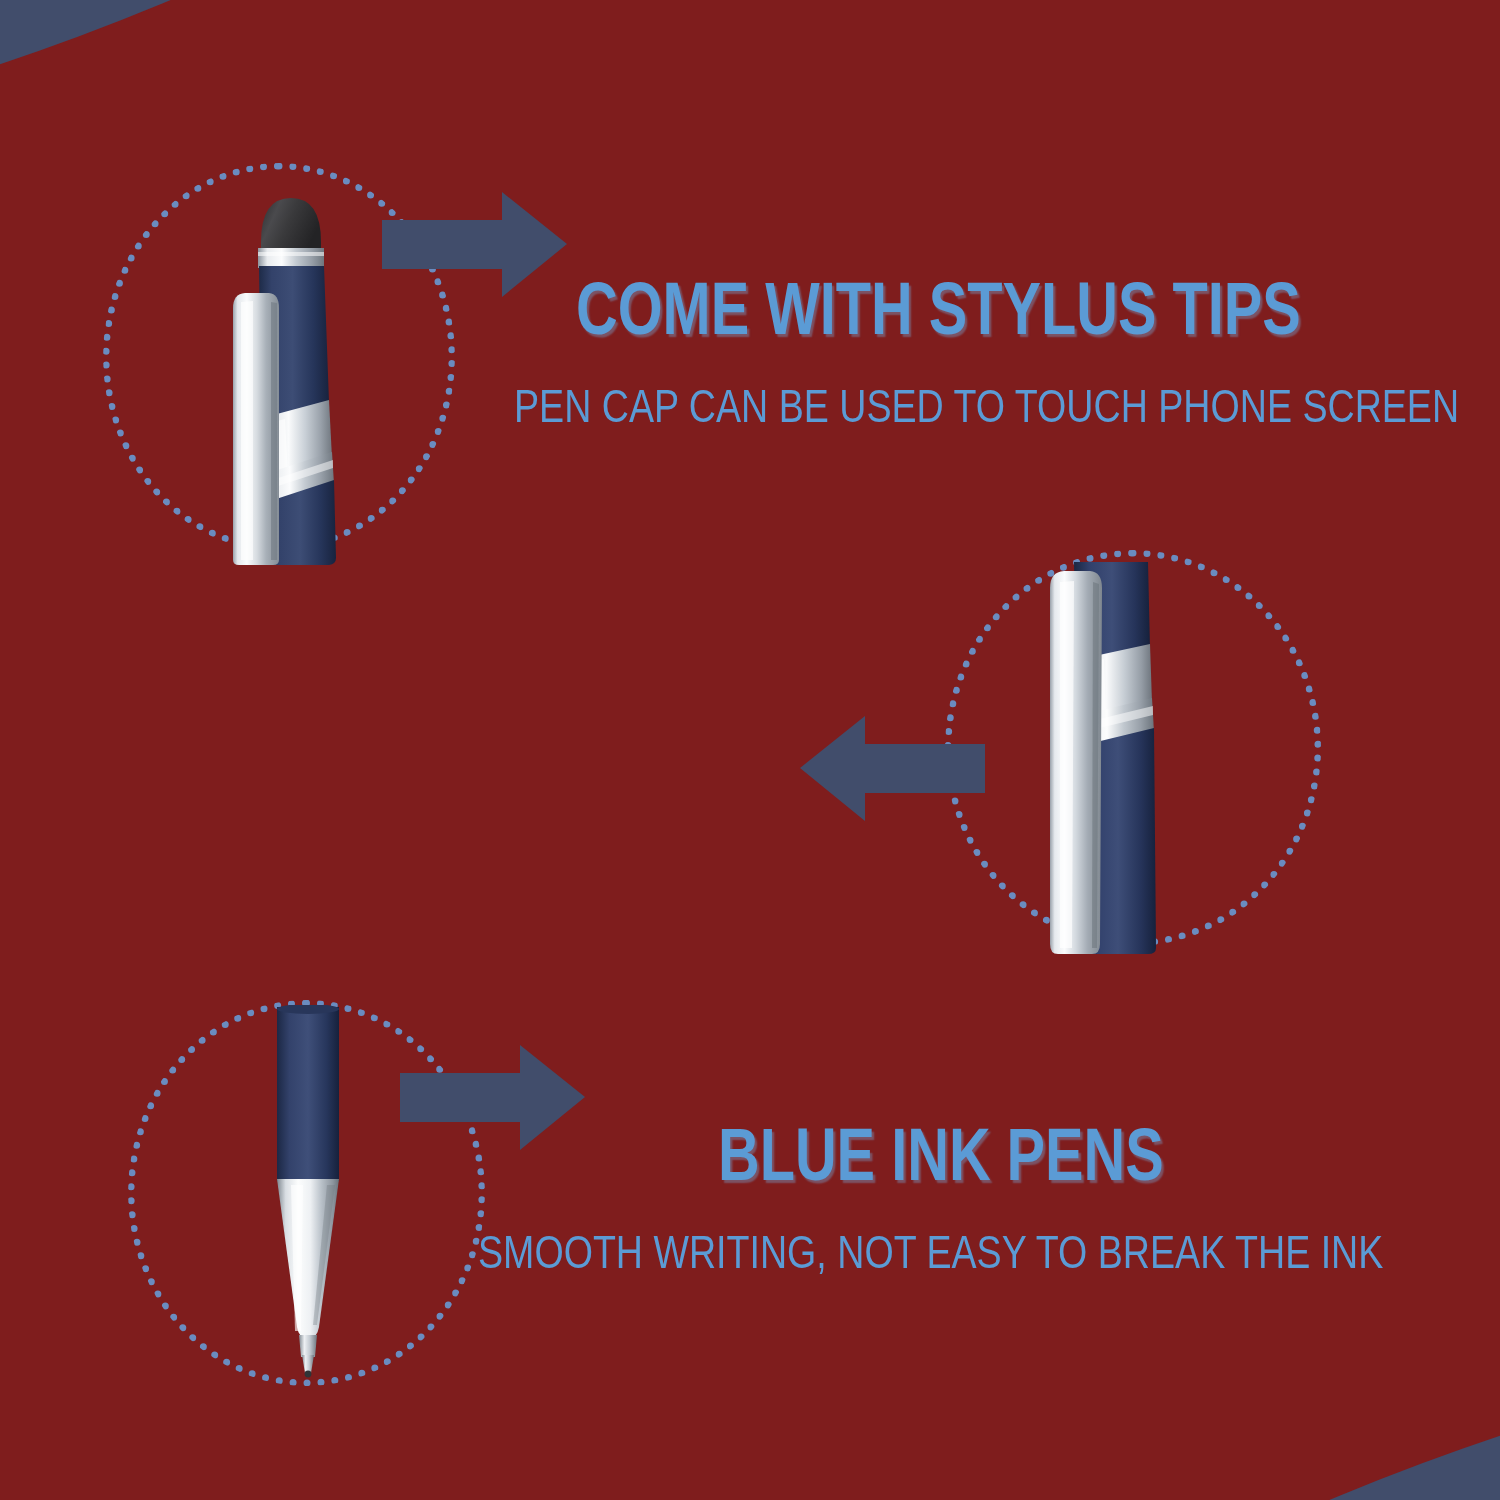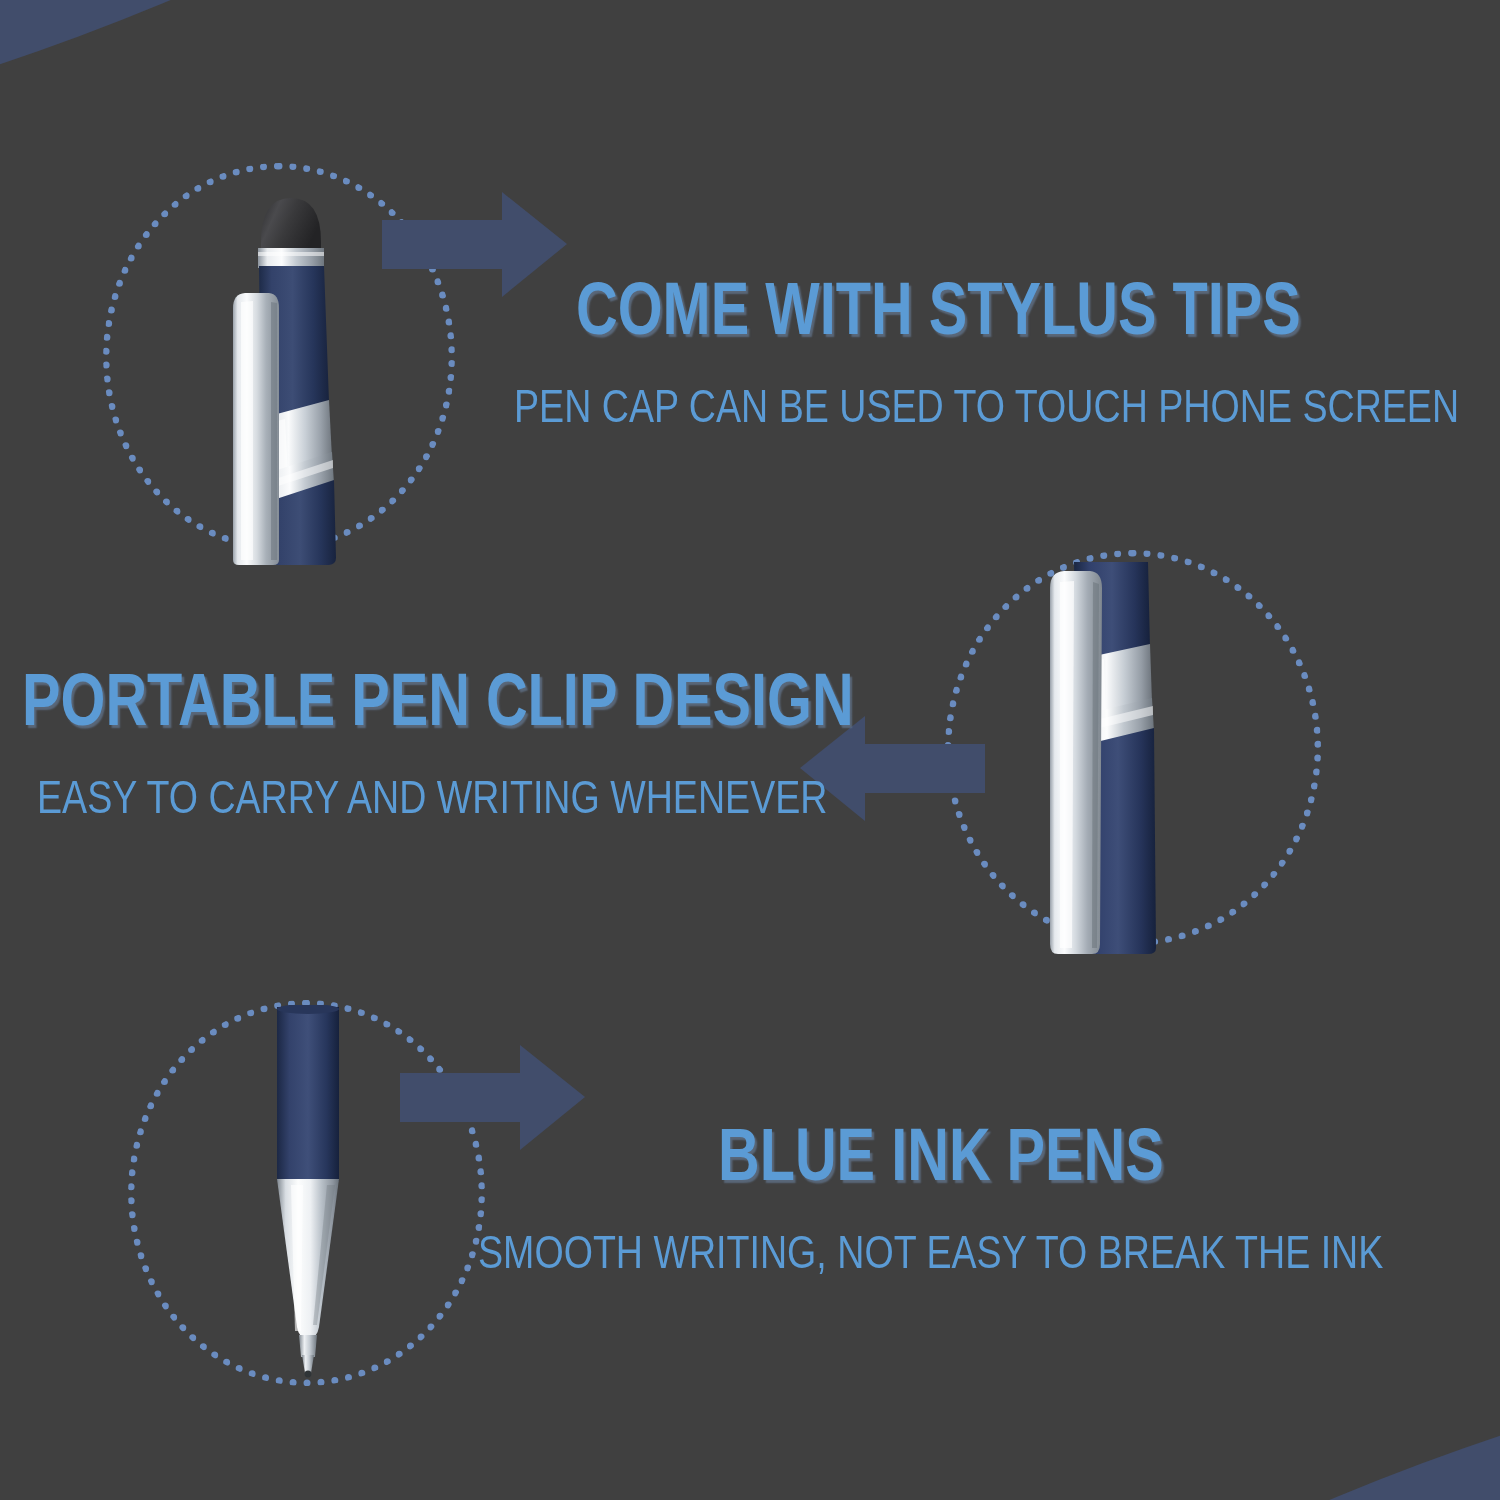--- a/index.html
+++ b/index.html
@@ -4,21 +4,21 @@
 <style>
   html, body {
     margin: 0;
     padding: 0;
     background: #ffffff;
   }
   #infographic {
     position: relative;
     width: 1500px;
     height: 1500px;
-    background: #404040;
+    background: #7f1d1d;
     overflow: hidden;
     font-family: "Liberation Sans", sans-serif;
   }
 
   
   .swoosh {
     position: absolute;
     pointer-events: none;
   }
   .swoosh-top {
@@ -232,24 +232,20 @@
       <path d="M55,22 L61,24 L59,388 L54,388 Z" fill="#6C747C" opacity="0.55"></path>
     </svg>
   </div>
 
   <div class="arrow" style="left:800px; top:716px;">
     <svg width="185" height="105" viewBox="0 0 185 105">
       <path d="M185,28 L65,28 L65,0 L0,52 L65,105 L65,77 L185,77 Z" fill="#414D6B"></path>
     </svg>
   </div>
 
-  <div class="feature-text text-2">
-    <p class="headline">PORTABLE PEN CLIP DESIGN</p>
-    <p class="subline">EASY TO CARRY AND WRITING WHENEVER</p>
-  </div>
 
   <div class="dotted-circle circle-3"></div>
 
   <div class="pen-art" style="left:253px; top:1005px;">
     <svg width="110" height="375" viewBox="0 0 110 375">
       <defs>
         <linearGradient id="navyBarrel3" x1="0" y1="0" x2="1" y2="0">
           <stop offset="0%" stop-color="#1C2845"></stop>
           <stop offset="20%" stop-color="#33426B"></stop>
           <stop offset="50%" stop-color="#3F4F79"></stop>

